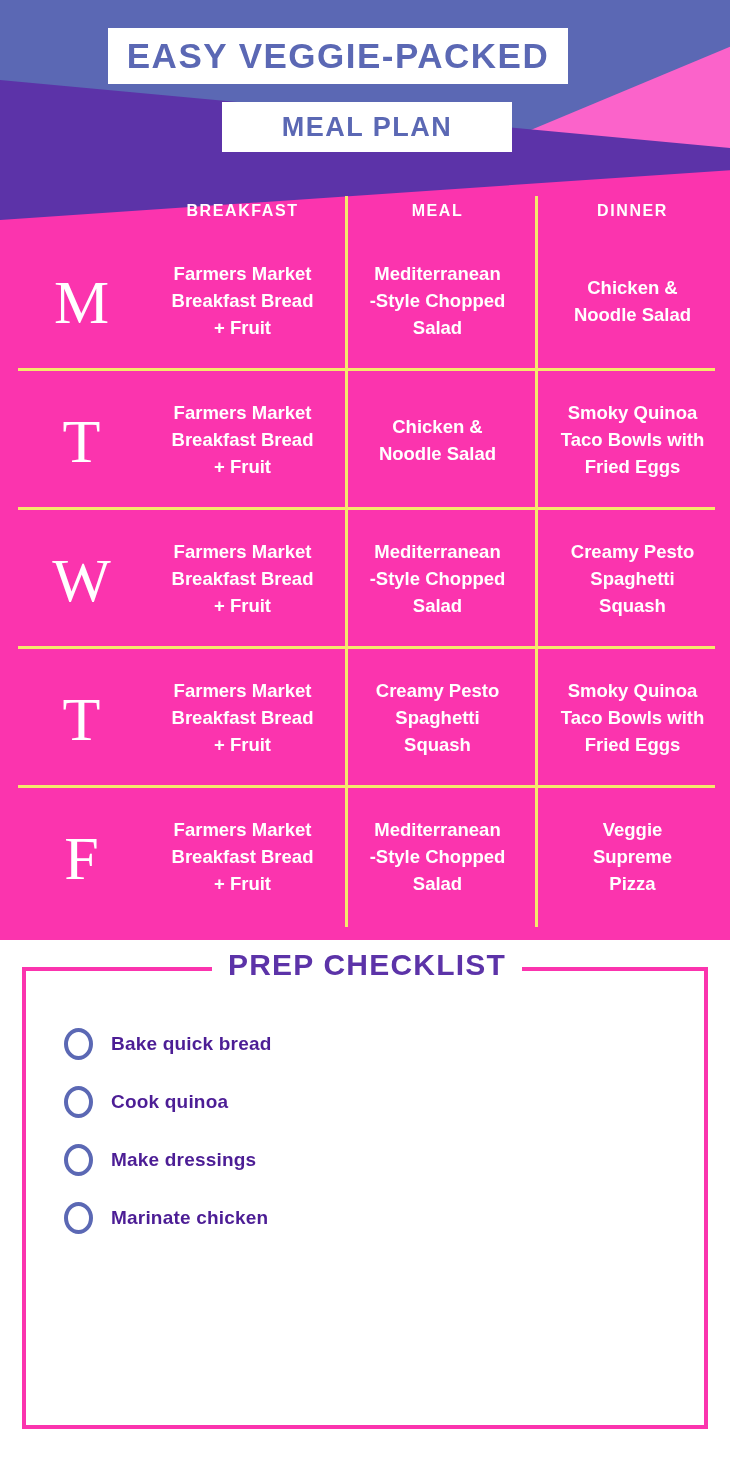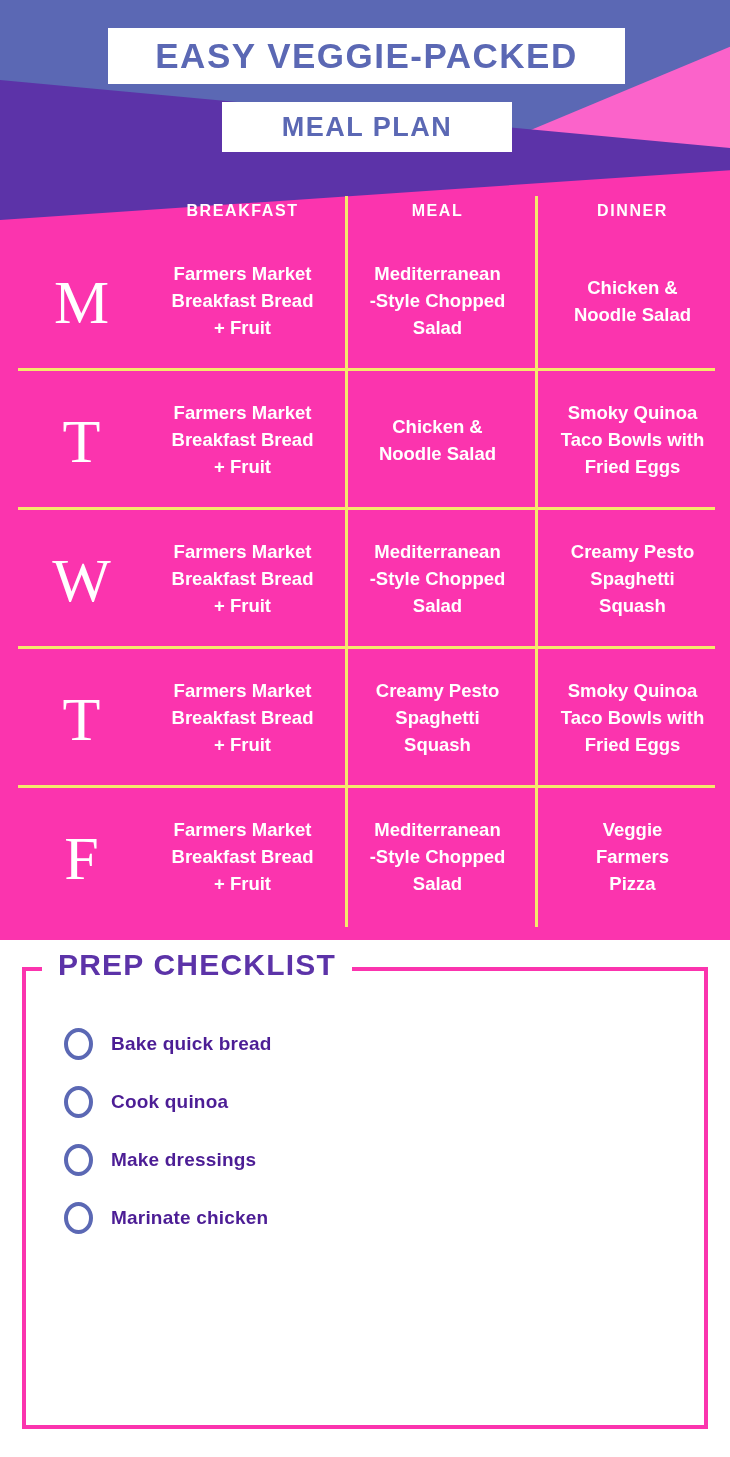--- a/index.html
+++ b/index.html
@@ -58,21 +58,21 @@
     background: #ffffff;
     display: flex;
     align-items: center;
     justify-content: center;
     color: #5b68b4;
     font-weight: bold;
     letter-spacing: 1.5px;
   }
   .title-banner-1 {
     left: 108px; top: 28px;
-    width: 517px; height: 56px;
+    width: 460px; height: 56px;
     font-size: 35px;
   }
   .title-banner-2 {
     left: 222px; top: 102px;
     width: 290px; height: 50px;
     font-size: 27px;
   }
 
   
   .meal-table {
@@ -158,22 +158,23 @@
     background: #ffffff;
   }
   .checklist-box {
     position: absolute;
     left: 22px; top: 27px;
     width: 686px; height: 462px;
     border: 4px solid #fb34ae;
   }
   .checklist-title {
     position: absolute;
-    left: 16px; right: 0;
+    left: 4px; right: 0;
     top: -23px;
+    text-align: center;
   }
   .checklist-title span {
     background: #ffffff;
     padding: 0 16px;
     color: #5c33a8;
     font-size: 30px;
     font-weight: bold;
     letter-spacing: 1.2px;
   }
   .checklist-items {
@@ -349,21 +350,21 @@
       <div class="meal-cell">
         <div>
           <span>Mediterranean</span>
           <span>-Style Chopped</span>
           <span>Salad</span>
         </div>
       </div>
       <div class="meal-cell">
         <div>
           <span>Veggie</span>
-          <span>Farmers</span>
+          <span>Supreme</span>
           <span>Pizza</span>
         </div>
       </div>
       <div class="vdiv vdiv-1"></div>
       <div class="vdiv vdiv-2"></div>
     </div>
 
   </div>
 
   <div class="checklist-section">

